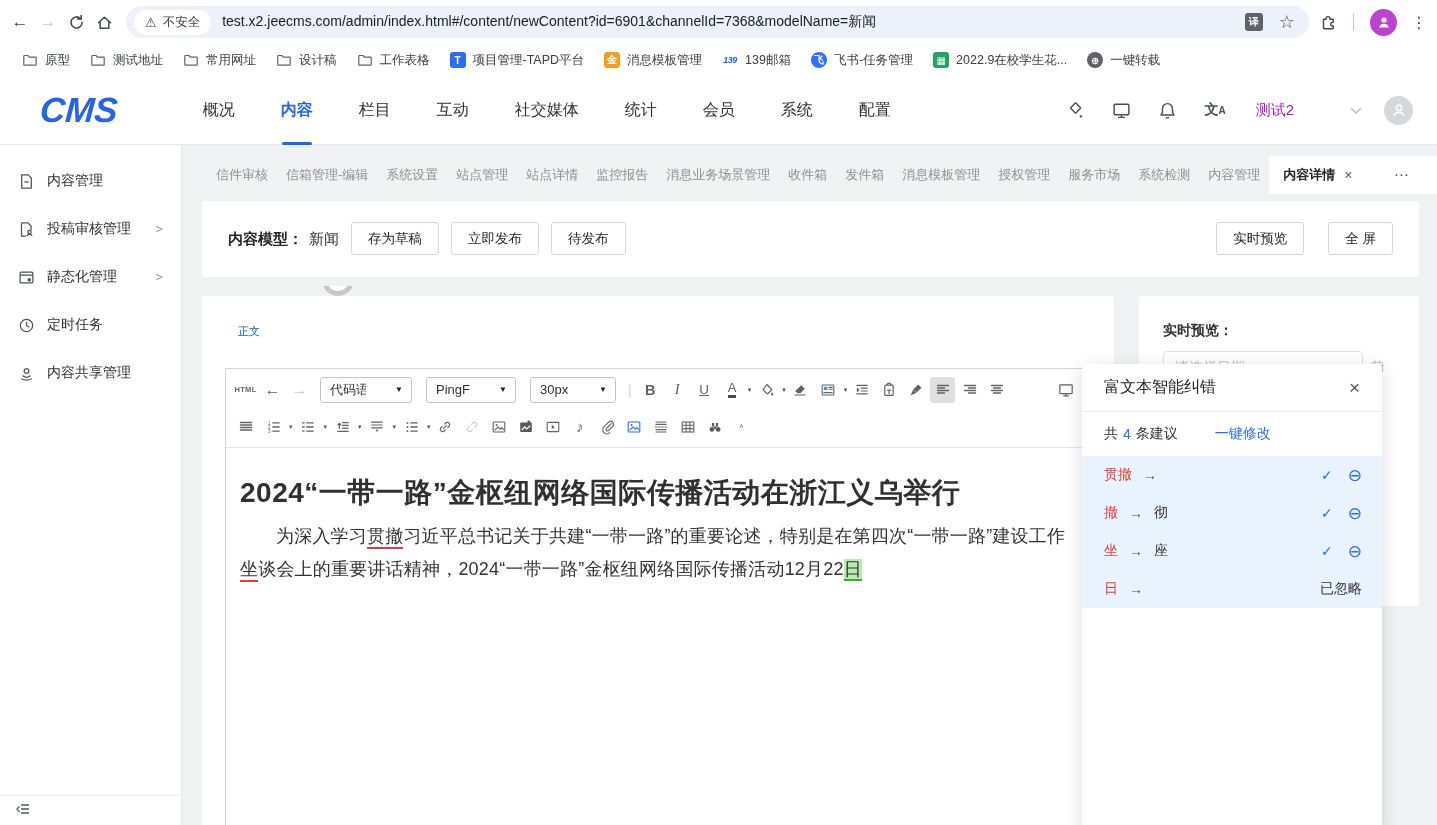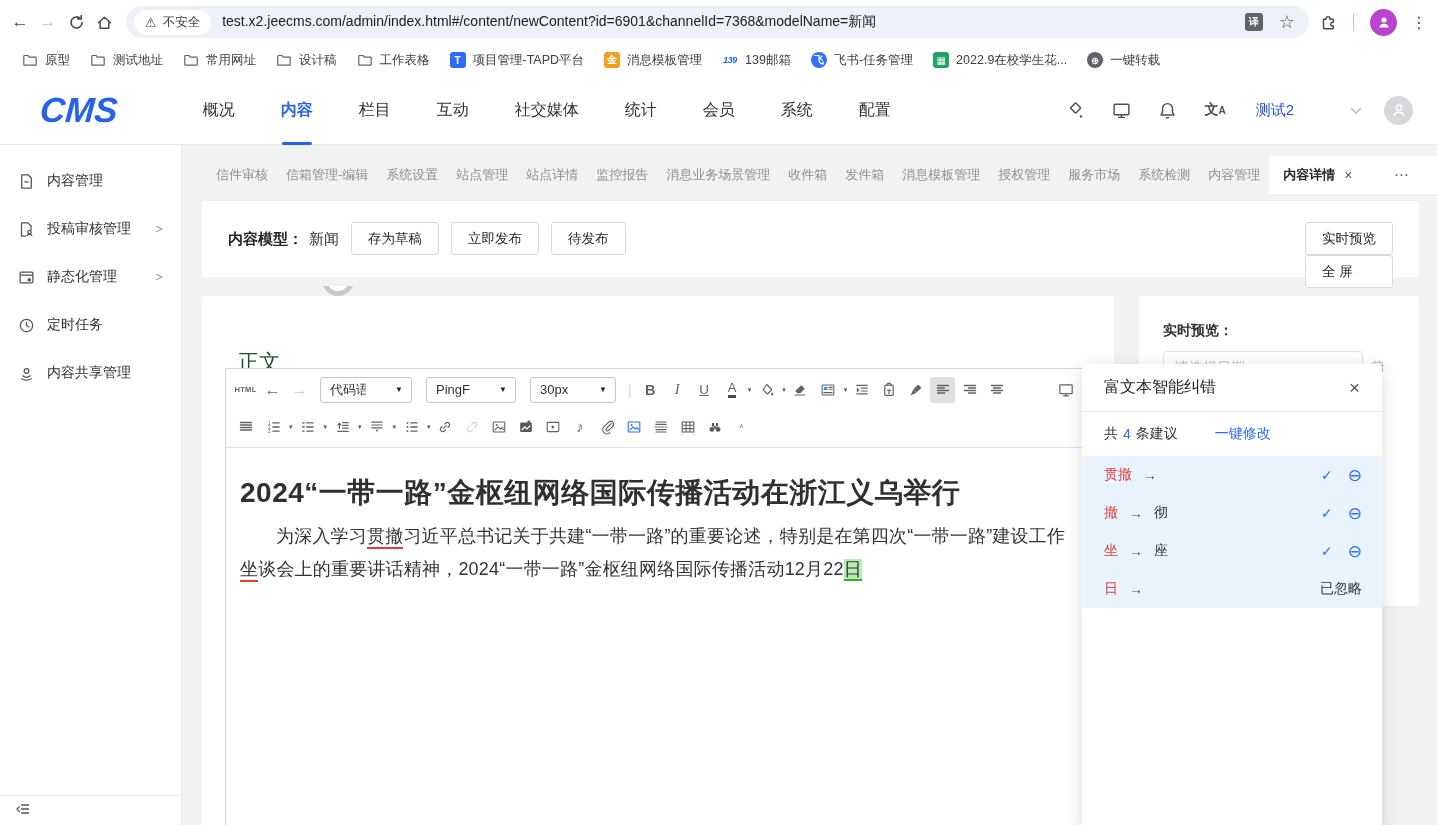--- a/index.html
+++ b/index.html
@@ -40,21 +40,21 @@
   .logo { margin-left:40px; font-size:35px; font-weight:800; font-style:italic; color:#2563eb; letter-spacing:0; transform:skewX(-4deg); }
   .hnav { display:flex; margin-left:62px; height:69px; }
   .hnav-item { position:relative; display:flex; align-items:center; padding:0 23px; font-size:16px; color:#303133; cursor:pointer;font-family:Liberation Mono, monospace; }
   .hnav-item.active { color:#2563eb; font-weight:600; }
   .hnav-item.active::after { content:""; position:absolute; left:50%; transform:translateX(-50%); bottom:0; width:30px; height:3px; border-radius:2px; background:#2563eb; }
   .htools { margin-left:auto; display:flex; align-items:center; margin-right:24px; color:#4a4f55; }
   .htool { margin-left:27px; display:flex; align-items:center; }
   .htool svg { width:19px; height:19px; }
   .wen-a { font-size:14px; font-weight:600; }
   .wen-a i { font-style:normal; font-size:10px; font-weight:700; }
-  .workspace { margin-left:30px; font-size:15px; color:#1d4ed8; }
+  .workspace { margin-left:30px; font-size:15px; color:#a21caf; }
   .chev-down { margin-left:56px; color:#b8bcc2; }
   .chev-down svg { width:12px; height:8px; }
   .h-avatar { margin-left:22px; width:29px; height:29px; border-radius:50%; background:#d5d7da; display:flex; align-items:center; justify-content:center; }
   .h-avatar svg { width:18px; height:18px; }
 
   
   .sidebar { position:absolute; top:145px; left:0; bottom:0; width:182px; background:#fff; border-right:1px solid #e8e9eb; padding-top:12px; }
   .side-item { display:flex; align-items:center; height:48px; padding:0 18px; gap:12px; font-size:14px; color:#303133; cursor:pointer; }
   .side-item svg { width:17px; height:17px; color:#51555b; flex:0 0 auto; }
   .side-chev { margin-left:auto; color:#9aa0a6; font-size:12px; font-family:"DejaVu Sans Mono",monospace; }
@@ -67,30 +67,30 @@
   .tabbar { position:absolute; top:11px; left:0; right:0; height:38px; display:flex; align-items:stretch; padding-left:25px; overflow:hidden; }
   .tab { display:flex; align-items:center; padding:0 9px; font-size:13px; color:#8f8f8f; white-space:nowrap; cursor:pointer; }
   .tab.active { background:#fff; color:#262626; font-weight:700; padding:0 14px; }
   .tab-close { margin-left:9px; font-weight:400; color:#595959; font-size:14px; }
   .tab-fill { flex:1; background:#fff; display:flex; align-items:center; justify-content:center; color:#595959; font-size:15px; letter-spacing:1px; min-width:60px; }
 
   .actions-card { position:absolute; top:56px; left:20px; right:18px; height:76px; background:#fff; border-radius:3px; display:flex; align-items:flex-start; padding:21px 26px 0; }
   .model-label { font-size:15px; font-weight:700; color:#262626; line-height:33px; }
   .model-value { font-size:15px; color:#303133; line-height:33px; margin-left:6px; }
   .btn { height:33px; padding:0 16px; background:#fff; border:1px solid #d9d9d9; border-radius:3px; font-size:13.5px; color:#262626; display:flex; align-items:center; margin-left:12px; cursor:pointer; }
-  .actions-right { margin-left:auto; display:flex;flex-direction:column; }
+  .actions-right { margin-left:auto; display:flex; }
   .actions-right .btn { margin-left:24px; }
 
   
   .crescent-clip { position:absolute; top:141px; left:139px; width:36px; height:15px; overflow:hidden; z-index:2; }
   .crescent { width:32px; height:32px; border-radius:50%; border:5px solid #c7c7c7; background:#fff; margin-top:-22px; margin-left:1px; }
 
   
   .editor-card { position:absolute; top:151px; left:20px; width:912px; bottom:-8px; background:#fff; border-radius:3px; }
-  .field-label { position:absolute; top:52px; left:36px; font-size:21px; color:#14532d; }
+  .field-label { position:absolute; top:28px; left:36px; font-size:11px; color:#0369a1; }
   .ed-box { position:absolute; top:72px; left:23px; width:864px; bottom:0; border:1px solid #d3d4d6; background:#fff; }
   .tb-wrap { border-bottom:1px solid #e4e4e6; padding:2px 6px; }
   .tb-row { height:37px; display:flex; align-items:center; }
   .tbi { min-width:25px; height:26px; display:flex; align-items:center; justify-content:center; border-radius:3px; color:#636363; margin:8px 1px; cursor:pointer; }
   .tbi svg { width:16px; height:16px; }
   .tbi.active { background:#e0e0e0; }
   .tbg { display:flex; align-items:center; margin:0 1px; cursor:pointer; }
   .tb-caret { font-size:7px; color:#555; margin-left:2px; }
   .tb-html { font-size:7.5px; font-weight:700; color:#636363; letter-spacing:.3px; }
   .tb-arrow { font-size:16px; }

